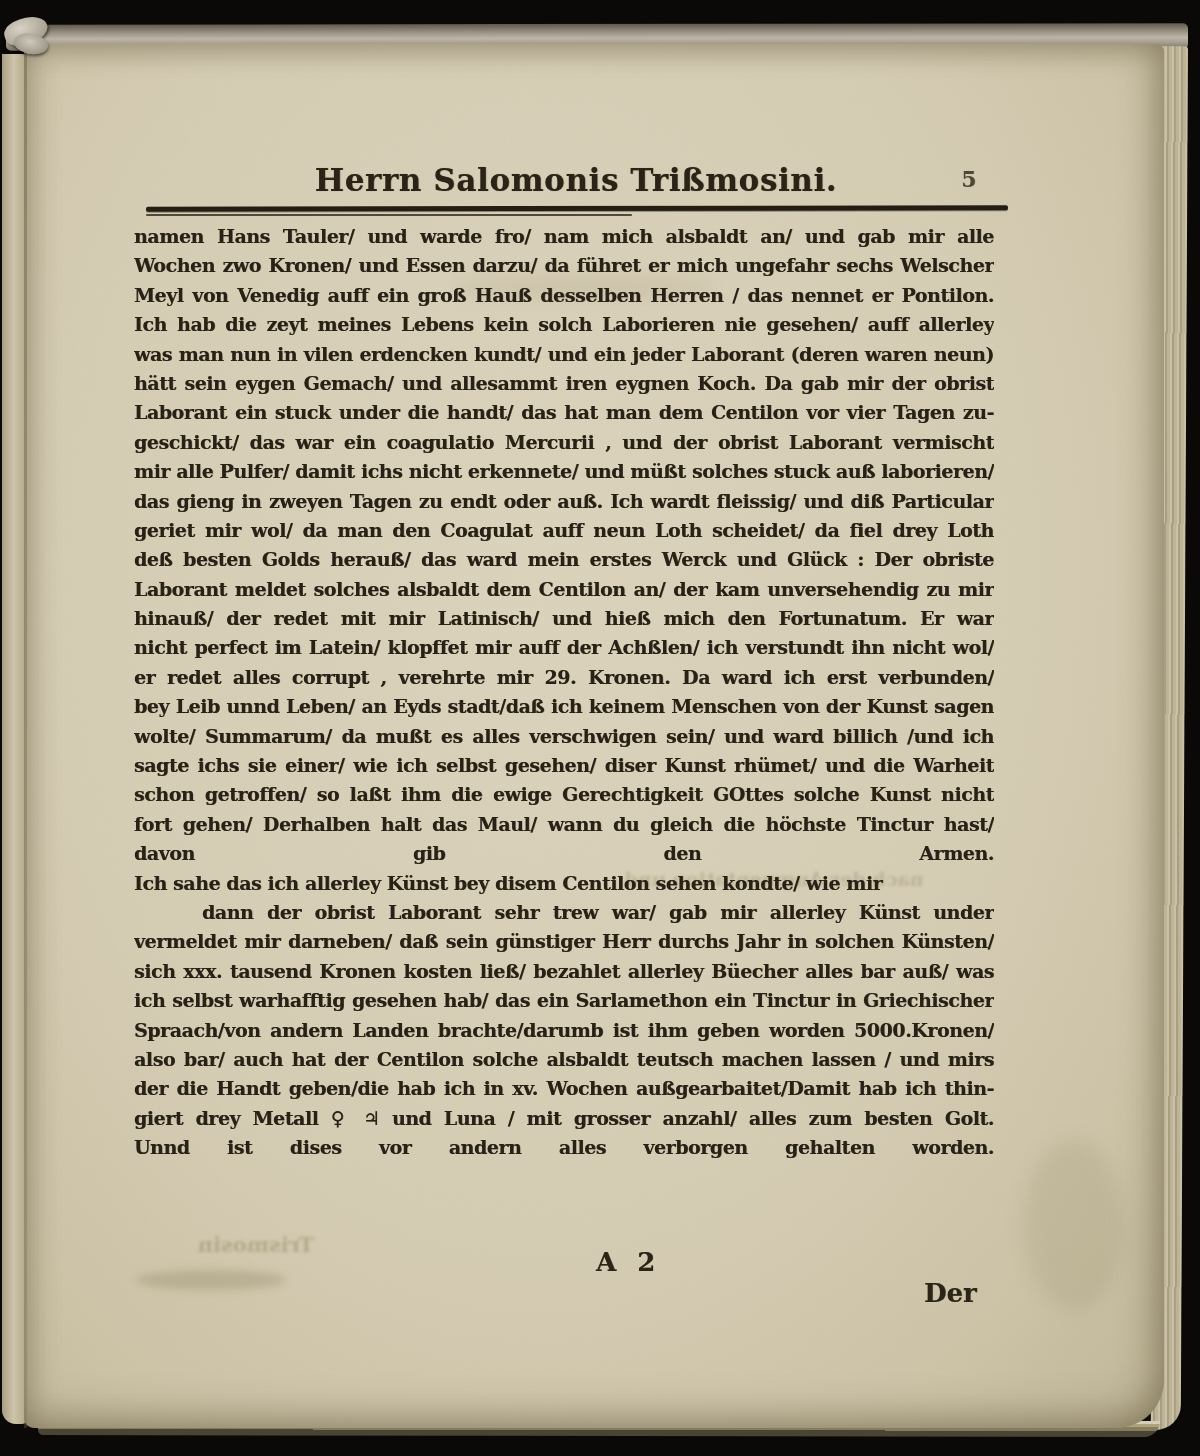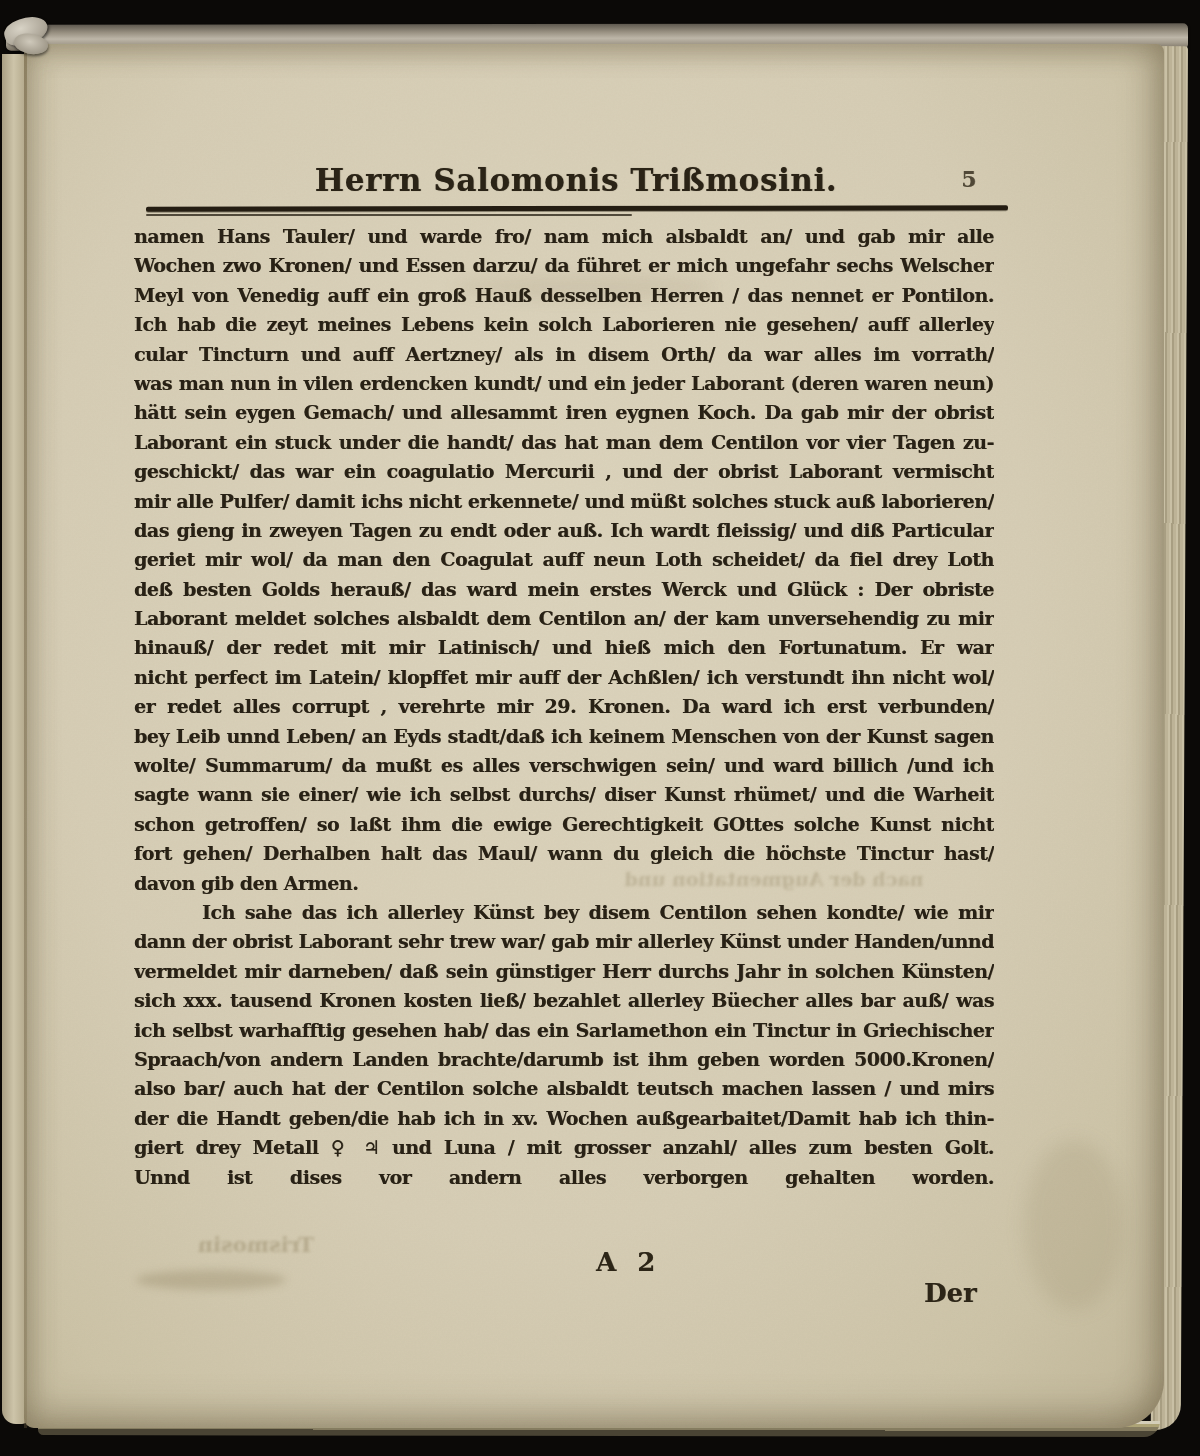--- a/index.html
+++ b/index.html
@@ -129,36 +129,35 @@
     <div class="rule-b"></div>
 
     <div class="ghost ghost-upper">nach der Augmentation und</div>
 
     <div class="body">
 
     <div class="body-line">namen Hans Tauler/ und warde fro/ nam mich alsbaldt an/ und gab mir alle</div>
         <div class="body-line">Wochen zwo Kronen/ und Essen darzu/ da führet er mich ungefahr sechs Welscher</div>
         <div class="body-line">Meyl von Venedig auff ein groß Hauß desselben Herren / das nennet er Pontilon.</div>
         <div class="body-line">Ich hab die zeyt meines Lebens kein solch Laborieren nie gesehen/ auff allerley parti-</div>
-        <div class="body-line">cular Tincturn und auff Aertzney/ als in disem Orth/ da war alles im vorrath/</div>
         <div class="body-line">was man nun in vilen erdencken kundt/ und ein jeder Laborant (deren waren neun)</div>
         <div class="body-line">hätt sein eygen Gemach/ und allesammt iren eygnen Koch.  Da gab mir der obrist</div>
         <div class="body-line">Laborant ein stuck under die handt/ das hat man dem Centilon vor vier Tagen zu-</div>
         <div class="body-line">geschickt/ das war ein coagulatio Mercurii , und der obrist Laborant vermischt</div>
         <div class="body-line">mir alle Pulfer/ damit ichs nicht erkennete/ und müßt solches stuck auß laborieren/</div>
         <div class="body-line">das gieng in zweyen Tagen zu endt oder auß. Ich wardt fleissig/ und diß Particular</div>
         <div class="body-line">geriet mir wol/ da man den Coagulat auff neun Loth scheidet/ da fiel drey Loth</div>
         <div class="body-line">deß besten Golds herauß/ das ward mein erstes Werck und Glück : Der obriste</div>
         <div class="body-line">Laborant meldet solches alsbaldt dem Centilon an/ der kam unversehendig zu mir</div>
         <div class="body-line">hinauß/ der redet mit mir Latinisch/ und hieß mich den Fortunatum.  Er war</div>
         <div class="body-line">nicht perfect im Latein/ klopffet mir auff der Achßlen/ ich verstundt ihn nicht wol/</div>
         <div class="body-line">er redet alles corrupt , verehrte mir 29. Kronen.  Da ward ich erst verbunden/</div>
         <div class="body-line">bey Leib unnd Leben/ an Eyds stadt/daß ich keinem Menschen von der Kunst sagen</div>
         <div class="body-line">wolte/ Summarum/ da mußt es alles verschwigen sein/ und ward billich /und ich</div>
-        <div class="body-line">sagte wann sie einer/ wie ich selbst durchs/ diser Kunst rhümet/ und die Warheit</div>
+        <div class="body-line">sagte ichs sie einer/ wie ich selbst gesehen/ diser Kunst rhümet/ und die Warheit</div>
         <div class="body-line">schon getroffen/ so laßt ihm die ewige Gerechtigkeit GOttes solche Kunst nicht mehr</div>
         <div class="body-line">fort gehen/ Derhalben halt das Maul/ wann du gleich die höchste Tinctur hast/</div>
         <div class="body-line">davon gib den Armen.</div>
         <div class="body-line">Ich sahe das ich allerley Künst bey disem Centilon sehen kondte/ wie mir</div>
         <div class="body-line">dann der obrist Laborant sehr trew war/ gab mir allerley Künst under Handen/unnd</div>
         <div class="body-line">vermeldet mir darneben/ daß sein günstiger Herr durchs Jahr in solchen Künsten/</div>
         <div class="body-line">sich xxx. tausend Kronen kosten ließ/ bezahlet allerley Büecher alles bar auß/ was</div>
         <div class="body-line">ich selbst warhafftig gesehen hab/ das ein Sarlamethon ein Tinctur in Griechischer</div>
         <div class="body-line">Spraach/von andern Landen brachte/darumb ist ihm geben worden 5000.Kronen/</div>
         <div class="body-line">also bar/ auch hat der Centilon solche alsbaldt teutsch machen lassen / und mirs un-</div>

